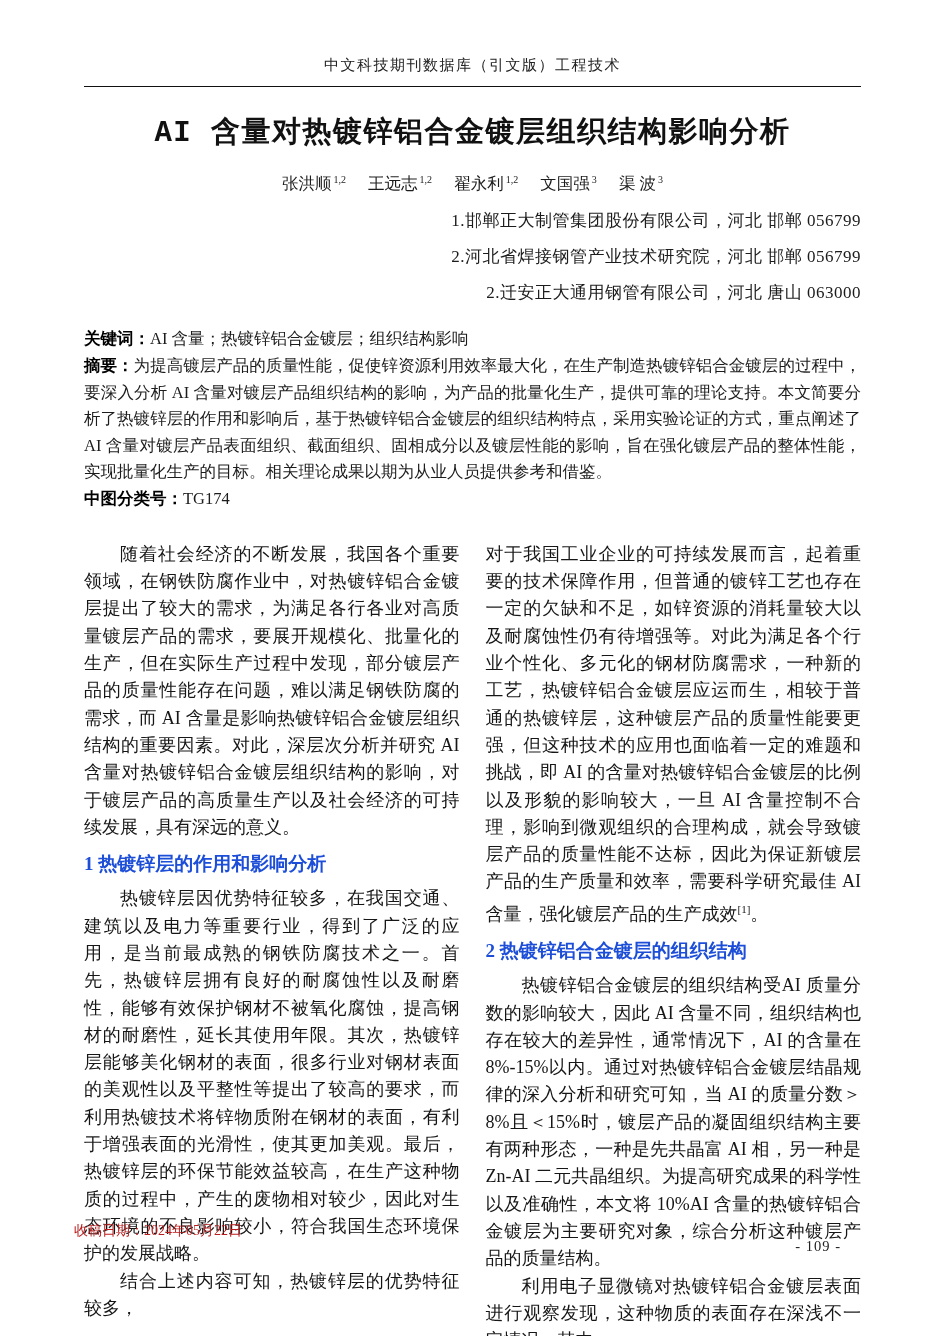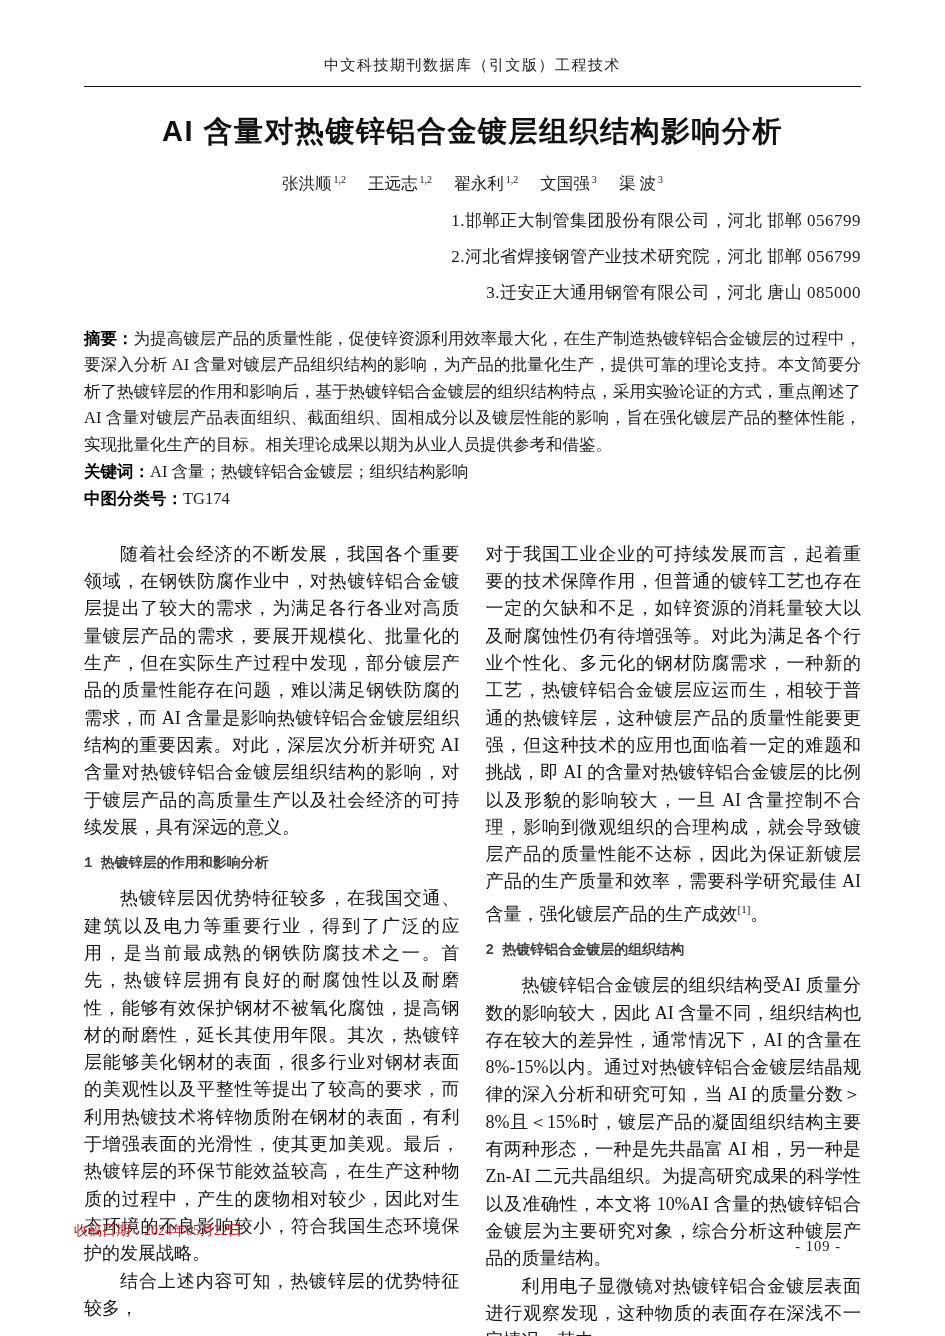--- a/index.html
+++ b/index.html
@@ -22,21 +22,21 @@
     text-align: center;
     font-size: 15px;
     letter-spacing: 1.5px;
     color: #222;
     border-bottom: 1.6px solid #111;
   }
   
   .paper-title {
     margin: 25px 0 0 0;
     text-align: center;
-    font-family: Liberation Sans, sans-serif;
+    font-family: Liberation Mono, monospace;
     font-size: 29px;
     font-weight: 700;
     letter-spacing: 1.5px;
     color: #111;
   }
   .authors-line {
     margin-top: 21px;
     text-align: center;
     font-size: 16.5px;
     color: #1c1c1c;
@@ -74,24 +74,24 @@
     flex: 1 1 0;
     min-width: 0;
     font-size: 18px;
     line-height: 27.3px;
     text-align: justify;
     color: #161616;
   }
   .col p.para { margin: 0; text-indent: 2em; }
   .col p.no-indent { text-indent: 0; }
   .sec-heading {
-    font-family: Liberation Mono, monospace;
-    font-size: 14px;
+    font-family: Liberation Serif, serif;
+    font-size: 19px;
     font-weight: 700;
-    color: #404040;
+    color: #1d4ed8;
     margin: 9px 0 8px 0;
     text-indent: 0;
   }
   .ref-sup { font-size: 11px; }
   
   .footnote {
     position: absolute;
     left: 74px;
     top: 1219px;
     width: 700px;
@@ -124,26 +124,26 @@
     <span class="author"><span>张洪顺</span><sup>1,2</sup></span>
     <span class="author"><span>王远志</span><sup>1,2</sup></span>
     <span class="author"><span>翟永利</span><sup>1,2</sup></span>
     <span class="author"><span>文国强</span><sup>3</sup></span>
     <span class="author"><span>渠 波</span><sup>3</sup></span>
   </div>
 
   <div class="affiliations">
     <div class="affiliation-line">1.邯郸正大制管集团股份有限公司，河北 邯郸 056799</div>
     <div class="affiliation-line">2.河北省焊接钢管产业技术研究院，河北 邯郸 056799</div>
-    <div class="affiliation-line">3.迁安正大通用钢管有限公司，河北 唐山 085000</div>
+    <div class="affiliation-line">2.迁安正大通用钢管有限公司，河北 唐山 063000</div>
   </div>
 
   <div class="meta-block">
+    <p><b class="meta-label">关键词：</b><span>AI 含量；热镀锌铝合金镀层；组织结构影响</span></p>
     <p><b class="meta-label">摘要：</b><span>为提高镀层产品的质量性能，促使锌资源利用效率最大化，在生产制造热镀锌铝合金镀层的过程中，要深入分析 AI 含量对镀层产品组织结构的影响，为产品的批量化生产，提供可靠的理论支持。本文简要分析了热镀锌层的作用和影响后，基于热镀锌铝合金镀层的组织结构特点，采用实验论证的方式，重点阐述了 AI 含量对镀层产品表面组织、截面组织、固相成分以及镀层性能的影响，旨在强化镀层产品的整体性能，实现批量化生产的目标。相关理论成果以期为从业人员提供参考和借鉴。</span></p>
-    <p><b class="meta-label">关键词：</b><span>AI 含量；热镀锌铝合金镀层；组织结构影响</span></p>
     <p><b class="meta-label">中图分类号：</b><span>TG174</span></p>
   </div>
 
   <div class="columns">
 
     <div class="col">
       <p class="para">随着社会经济的不断发展，我国各个重要领域，在钢铁防腐作业中，对热镀锌铝合金镀层提出了较大的需求，为满足各行各业对高质量镀层产品的需求，要展开规模化、批量化的生产，但在实际生产过程中发现，部分镀层产品的质量性能存在问题，难以满足钢铁防腐的需求，而 AI 含量是影响热镀锌铝合金镀层组织结构的重要因素。对此，深层次分析并研究 AI 含量对热镀锌铝合金镀层组织结构的影响，对于镀层产品的高质量生产以及社会经济的可持续发展，具有深远的意义。</p>
       <h3 class="sec-heading">1 热镀锌层的作用和影响分析</h3>
       <p class="para">热镀锌层因优势特征较多，在我国交通、建筑以及电力等重要行业，得到了广泛的应用，是当前最成熟的钢铁防腐技术之一。首先，热镀锌层拥有良好的耐腐蚀性以及耐磨性，能够有效保护钢材不被氧化腐蚀，提高钢材的耐磨性，延长其使用年限。其次，热镀锌层能够美化钢材的表面，很多行业对钢材表面的美观性以及平整性等提出了较高的要求，而利用热镀技术将锌物质附在钢材的表面，有利于增强表面的光滑性，使其更加美观。最后，热镀锌层的环保节能效益较高，在生产这种物质的过程中，产生的废物相对较少，因此对生态环境的不良影响较小，符合我国生态环境保护的发展战略。</p>
       <p class="para">结合上述内容可知，热镀锌层的优势特征较多，</p>

